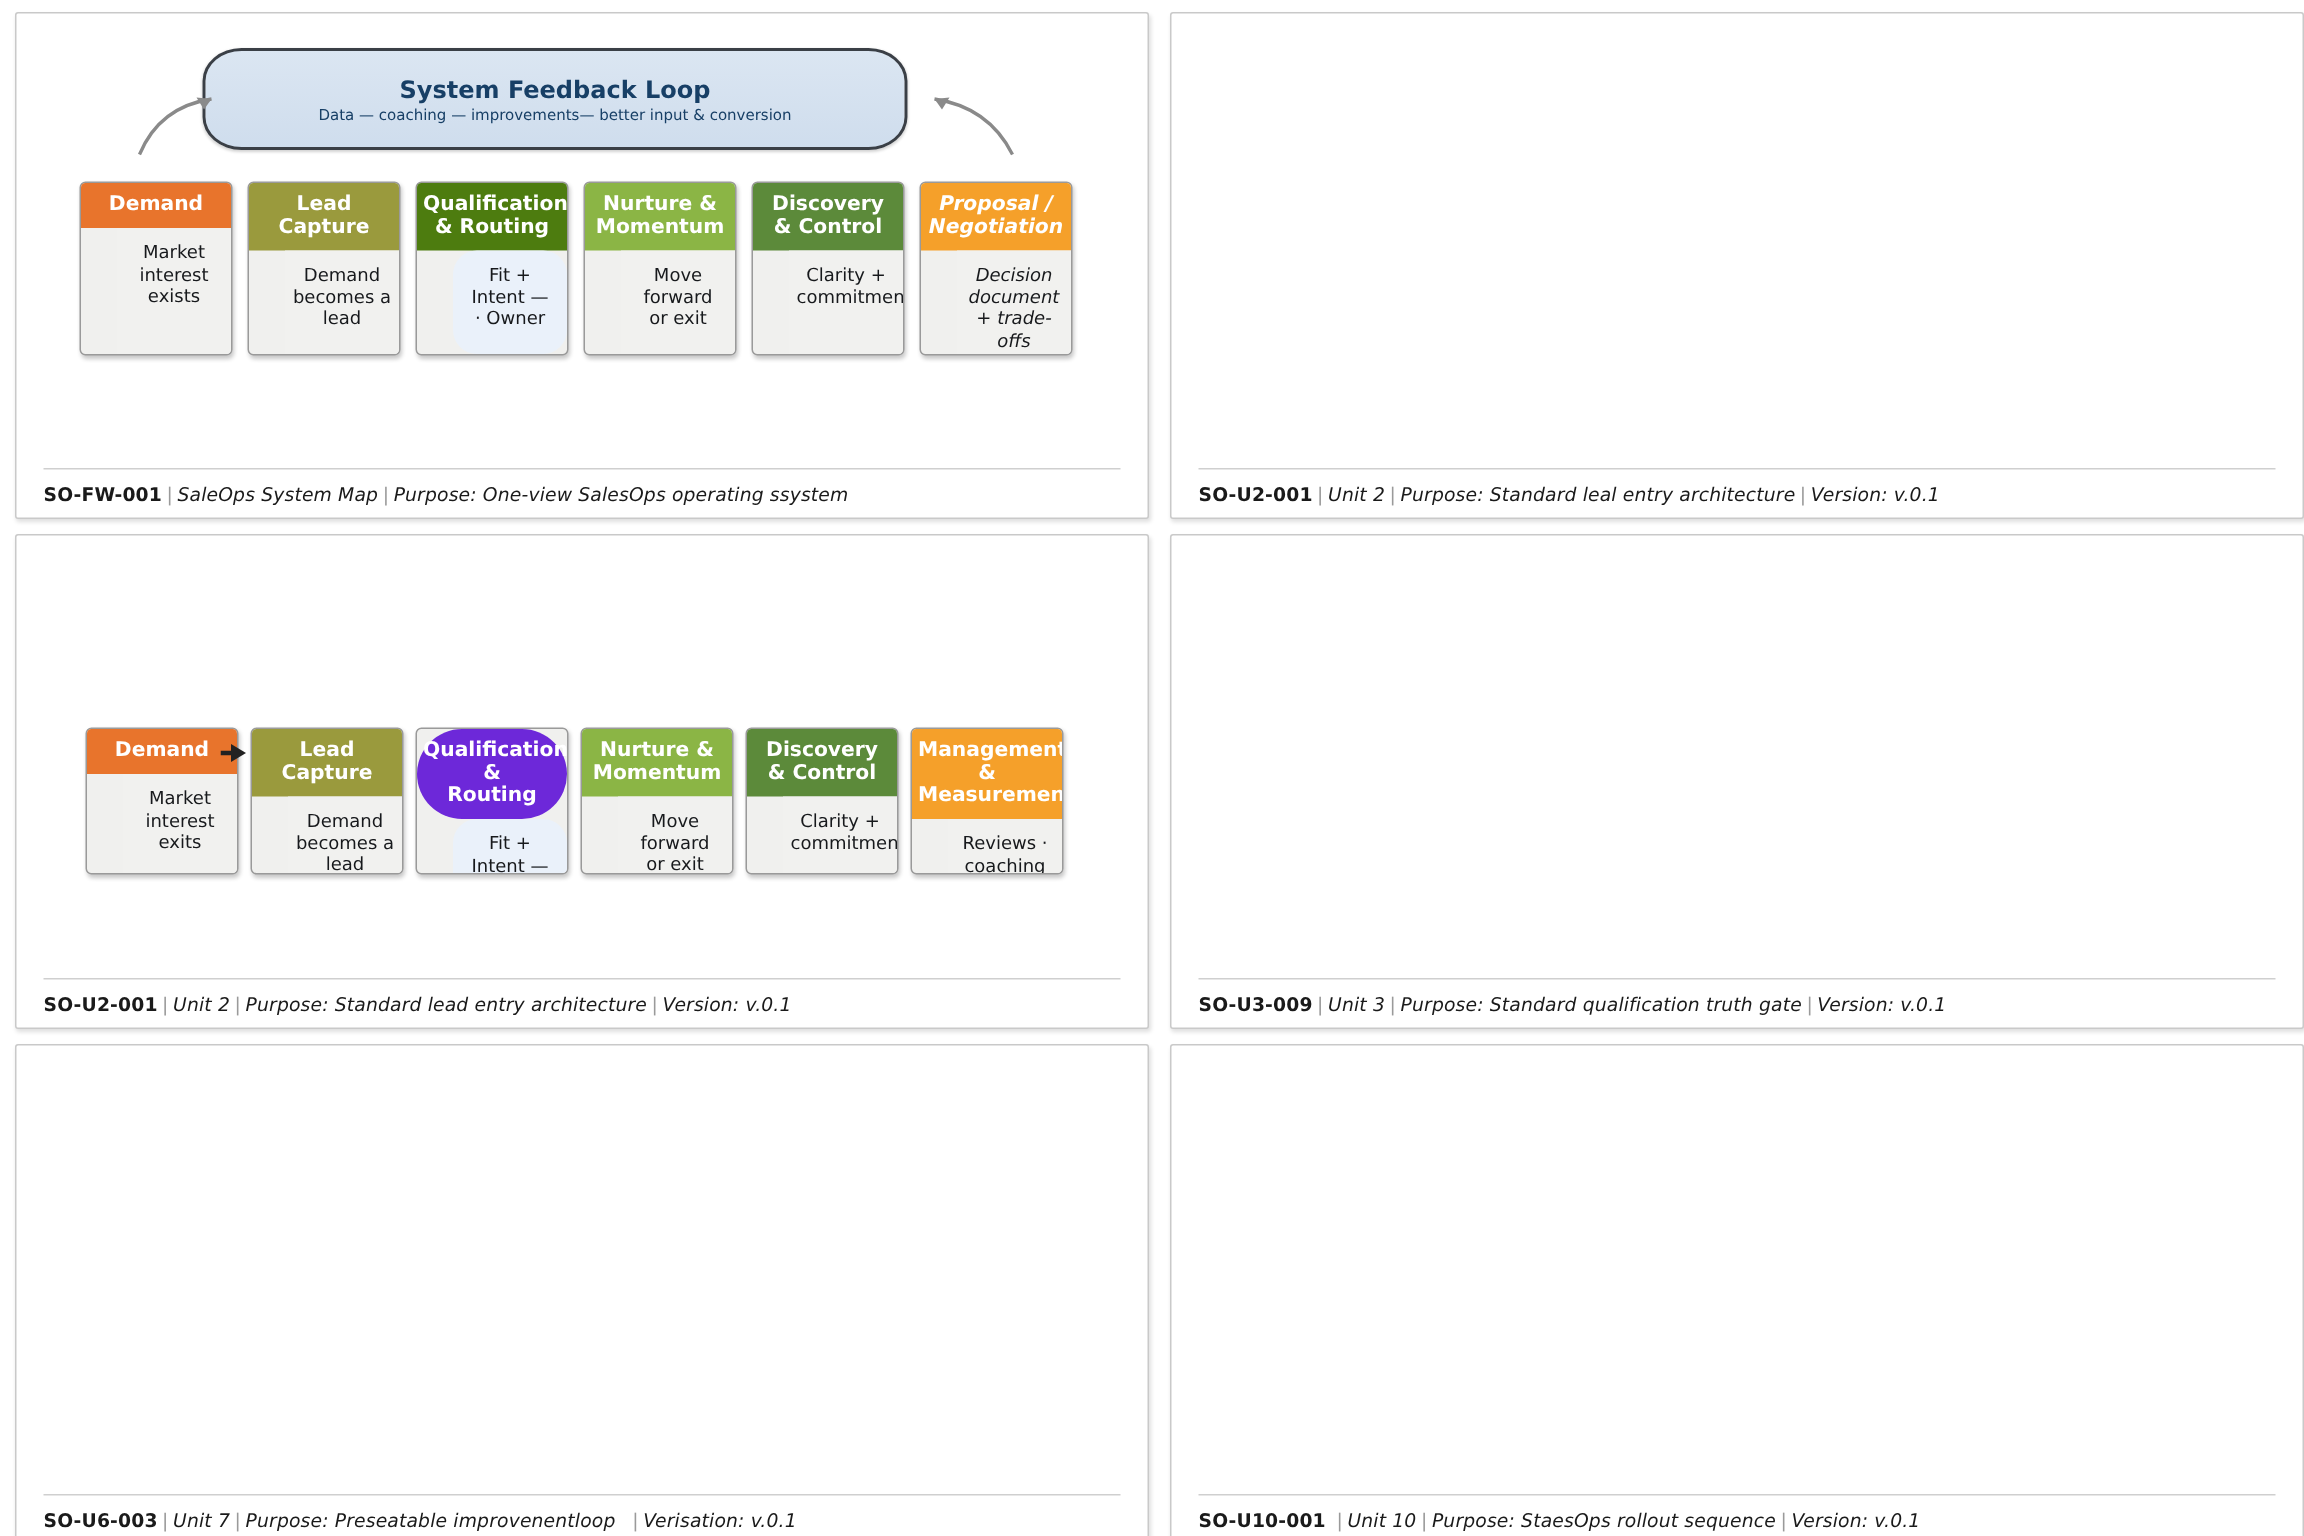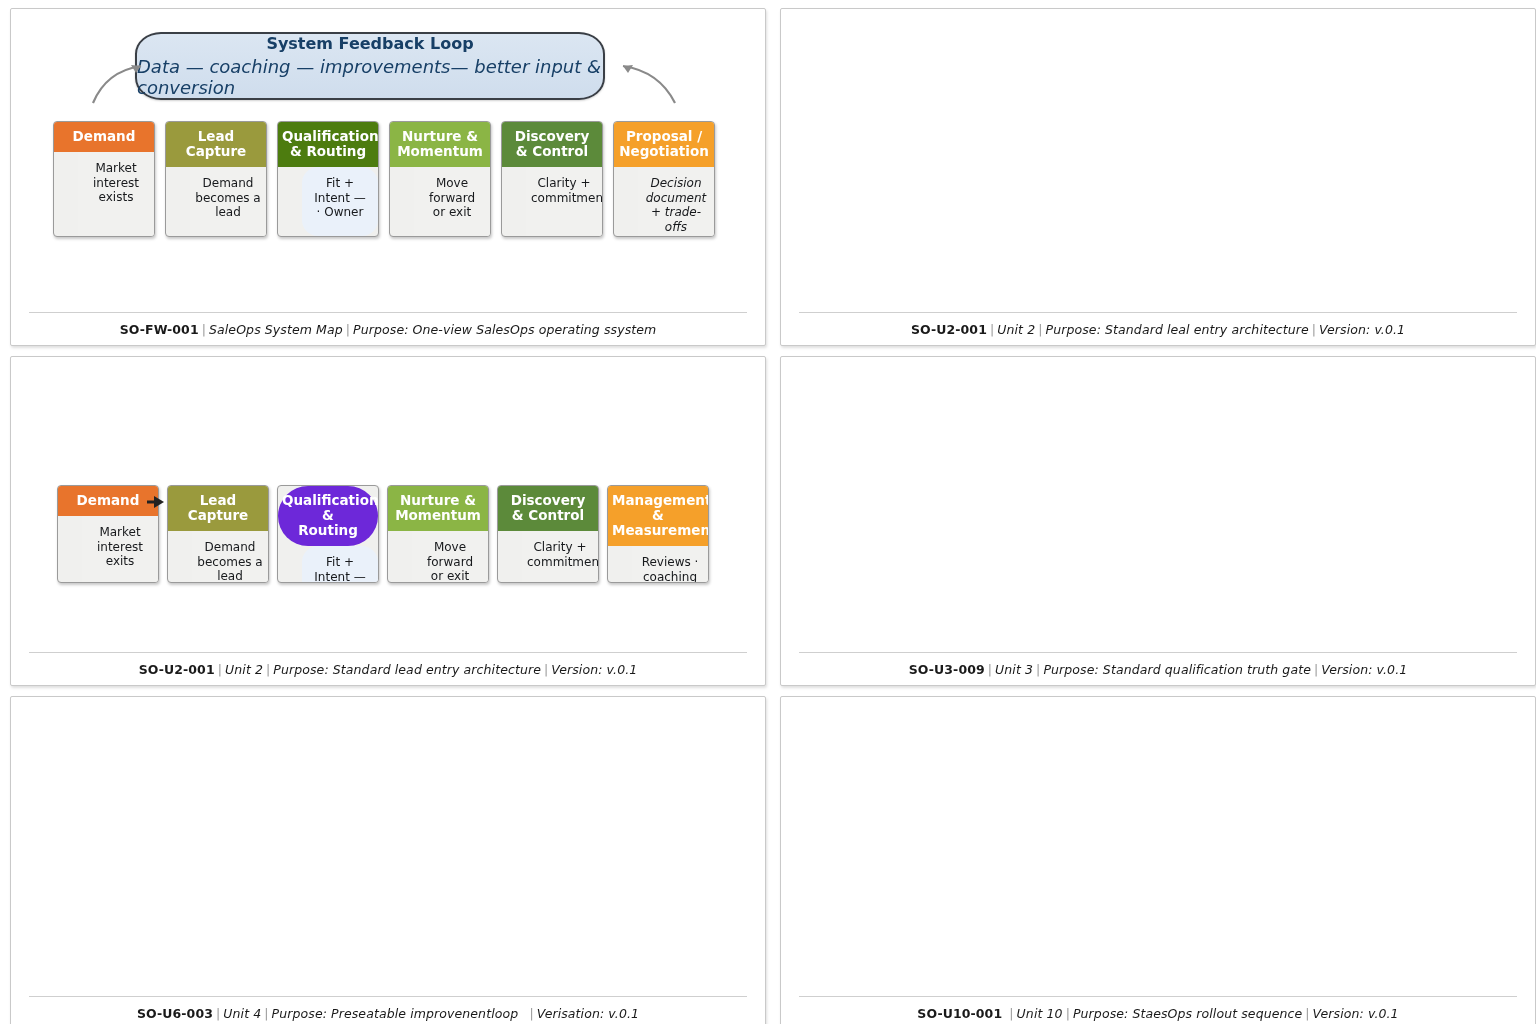--- a/index.html
+++ b/index.html
@@ -23,42 +23,41 @@
     border: 1px solid #c9c9c9;
     border-radius: 2px;
     box-shadow: 1px 2px 3px rgba(0,0,0,0.13);
     overflow: hidden;
   }
   .footer {
     position: absolute;
     left: 18px; right: 18px; bottom: 8px;
     border-top: 1px solid #cfcfcf;
     padding-top: 9px;
-    text-align: center;
     font-family: "DejaVu Sans", sans-serif;
     font-size: 12.5px;
     font-style: italic;
     color: #1a1a1a;
     letter-spacing: .1px;
   }
   .footer .sep { color: #9a9a9a; padding: 0 3px; }
   .footer .code { font-style: normal; font-weight: bold; font-size: 12.5px; }
 
   
   .loop {
     position: absolute; left: 124px; top: 23px; width: 470px; height: 68px;
     background: linear-gradient(#dbe6f2, #cfdded);
     border: 2px solid #3a3f46;
     border-radius: 26px / 22px;
     display: flex; flex-direction: column;
     align-items: center; justify-content: center;
     box-shadow: 0 1px 2px rgba(0,0,0,.18);
   }
   .loop-title { font-family:"DejaVu Sans", sans-serif; font-size: 16px; font-weight: bold; color:#173f66; }
-  .loop-sub { font-family:"DejaVu Sans", sans-serif; font-size: 18px; font-style: italic; color:#173f66; margin-top: 3px; }
+  .loop-sub { font-family:"DejaVu Sans", sans-serif; font-size: 10px; color:#173f66; margin-top: 3px; }
   .loop-arrow { position:absolute; }
 
   .cards { position: absolute; left: 30px; top: 112px; display: flex; gap: 10px; padding-left: 12px; }
   .card { width: 102px; border:1px solid #9a9a9a; border-radius:4px; background:#f0f0ee;
           box-shadow: 1px 2px 3px rgba(0,0,0,.22); overflow:hidden; display:flex; flex-direction:column; }
   .card-head { padding:7px 4px 8px; text-align:center; color:#fff; font-weight:bold;
                font-family:"DejaVu Sans", sans-serif; font-size:13.5px; line-height:1.12; }
   .card-body { flex:1; background:#f1f1ef; text-align:center; padding:9px 5px 11px;
                font-family:"DejaVu Sans", sans-serif; font-size:12px; line-height:1.22; color:#17191c;margin-left:24px; }
   .card.blue .card-body { background:#eaf1fa;border-radius:16px; }
@@ -128,21 +127,21 @@
           <div class="card-head" style="background: rgb(92, 138, 58);">
             <div>Discovery</div>
             <div>&amp; Control</div>
           </div>
           <div class="card-body">
             <div>Clarity +</div>
             <div>commitments</div>
           </div>
         </div>
         <div class="card p1">
-          <div class="card-head" style="background: rgb(245, 160, 42);">
+          <div class="card-head" style="background: rgb(245, 160, 42); font-style: italic;">
             <div>Proposal /</div>
             <div>Negotiation</div>
           </div>
           <div class="card-body ital">
             <div>Decision document</div>
             <div>+ trade-offs</div>
           </div>
         </div>
       </div>
 
@@ -234,21 +233,21 @@
     <div class="footer">
       <span class="code">SO-U3-009</span><span class="sep">|</span><span>Unit 3</span><span class="sep">|</span><span>Purpose: Standard qualification truth gate</span><span class="sep">|</span><span>Version: v.0.1</span>
     </div>
   </div>
 
   <div class="panel">
 
     <div id="p5-circles"></div>
 
     <div class="footer">
-      <span class="code">SO-U6-003</span><span class="sep">|</span><span>Unit 4</span><span class="sep">|</span><span>Purpose: Preseatable improvenentloop</span><span class="sep">&nbsp;&nbsp;|</span><span>Verisation: v.0.1</span>
+      <span class="code">SO-U6-003</span><span class="sep">|</span><span>Unit 7</span><span class="sep">|</span><span>Purpose: Preseatable improvenentloop</span><span class="sep">&nbsp;&nbsp;|</span><span>Verisation: v.0.1</span>
     </div>
   </div>
 
   <div class="panel">
     <div id="p6-chevrons"></div>
 
     <div id="p6-caps"></div>
     <div class="footer">
       <span class="code">SO-U10-001</span><span class="sep">&nbsp;|</span><span>Unit 10</span><span class="sep">|</span><span>Purpose: StaesOps rollout sequence</span><span class="sep">|</span><span>Version: v.0.1</span>
     </div>

